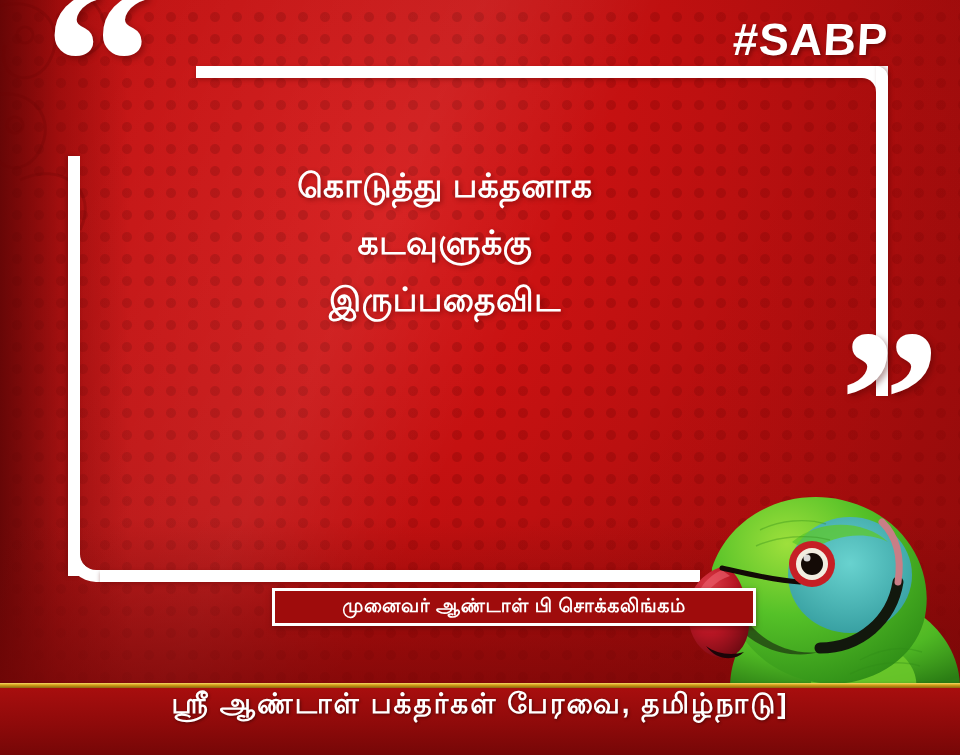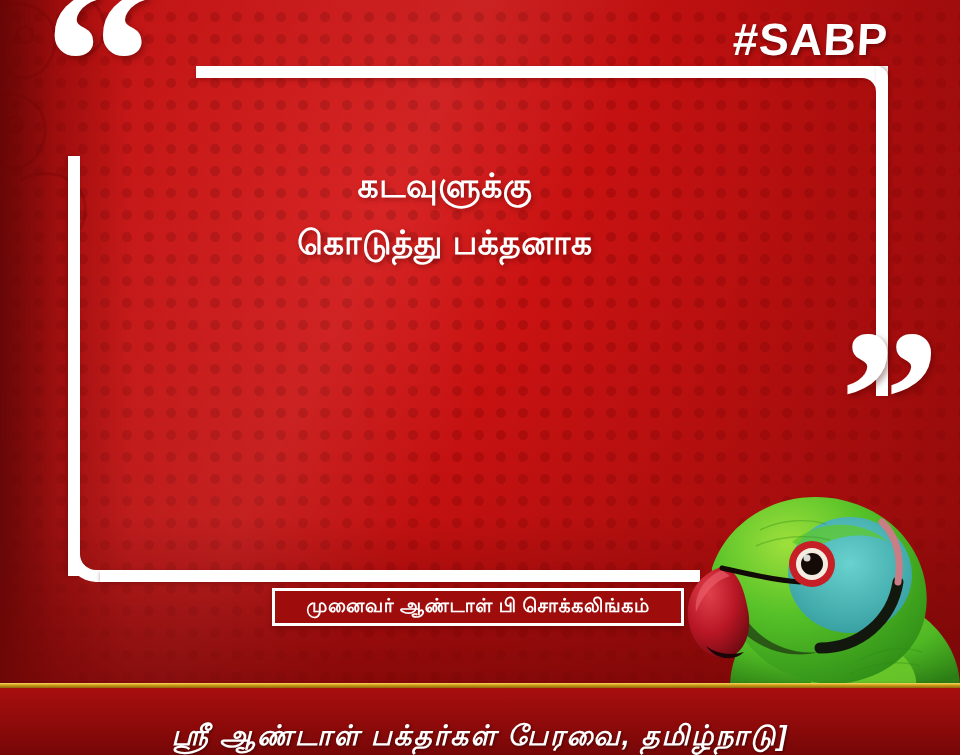--- a/index.html
+++ b/index.html
@@ -136,21 +136,21 @@
     line-height:1.72;
     letter-spacing:.5px;
     text-shadow:2px 2px 5px rgba(70,0,0,.45);
     white-space:nowrap;
     font-family:"Liberation Sans", sans-serif;
   }
 
   
   .attribution {
     position:absolute; left:272px; top:588px;
-    width:412px; height:38px;
+    width:484px; height:38px;
     background:#9f0c0c;
     border:3px solid #ffffff;
     display:flex; align-items:center; justify-content:center;
     box-shadow:0 2px 5px rgba(70,0,0,.5);
   }
   .attribution-text {
     color:#ffffff;
     font-size:19px;
     font-weight:bold;
     letter-spacing:.6px;
@@ -169,21 +169,21 @@
   .divider {
     position:absolute; left:0; top:683px; width:960px; height:5px;
     background:linear-gradient(180deg,#f5d96a 0%,#d4a017 40%,#8a6510 100%);
     box-shadow:0 1px 3px rgba(0,0,0,.4);
   }
 
   
   .banner {
     position:absolute; left:0; top:688px; width:960px; height:67px;
     background:linear-gradient(180deg,#a80e0e 0%,#8e0a0a 55%,#760707 100%);
-    display:flex; align-items:flex-end; justify-content:center;font-style:italic;
+    display:flex; align-items:flex-start; justify-content:center;
   }
   .banner-text {
     color:#ffffff;
     font-size:28px;
     font-weight:bold;
     letter-spacing:2px;
     white-space:nowrap;
     text-shadow:1px 1px 3px rgba(0,0,0,.45);
     font-family:"Liberation Sans", sans-serif;
   }
@@ -217,22 +217,23 @@
     <div class="frame-corner-tr"></div>
     <div class="frame-right"></div>
     <div class="frame-left"></div>
     <div class="frame-corner-bl"></div>
     <div class="frame-bottom"></div>
 
     <div class="quote-open">“</div>
     <div class="quote-close">”</div>
 
     <div class="quote-block">
+      <div class="quote-line">கொடுத்து  பக்தனாக</div>
       <div class="quote-line">கடவுளுக்கு</div>
-      <div class="quote-line">கொடுத்து  பக்தனாக</div>
+      <div class="quote-line">இருப்பதைவிட</div>
     </div>
 
     <div class="parrot">
       <svg width="300" height="218" viewBox="0 0 300 218">
         <defs>
           <radialGradient id="headG" cx="35%" cy="25%" r="85%">
             <stop offset="0%" stop-color="#9ee03c"></stop>
             <stop offset="45%" stop-color="#55c128"></stop>
             <stop offset="100%" stop-color="#2e8c16"></stop>
           </radialGradient>

